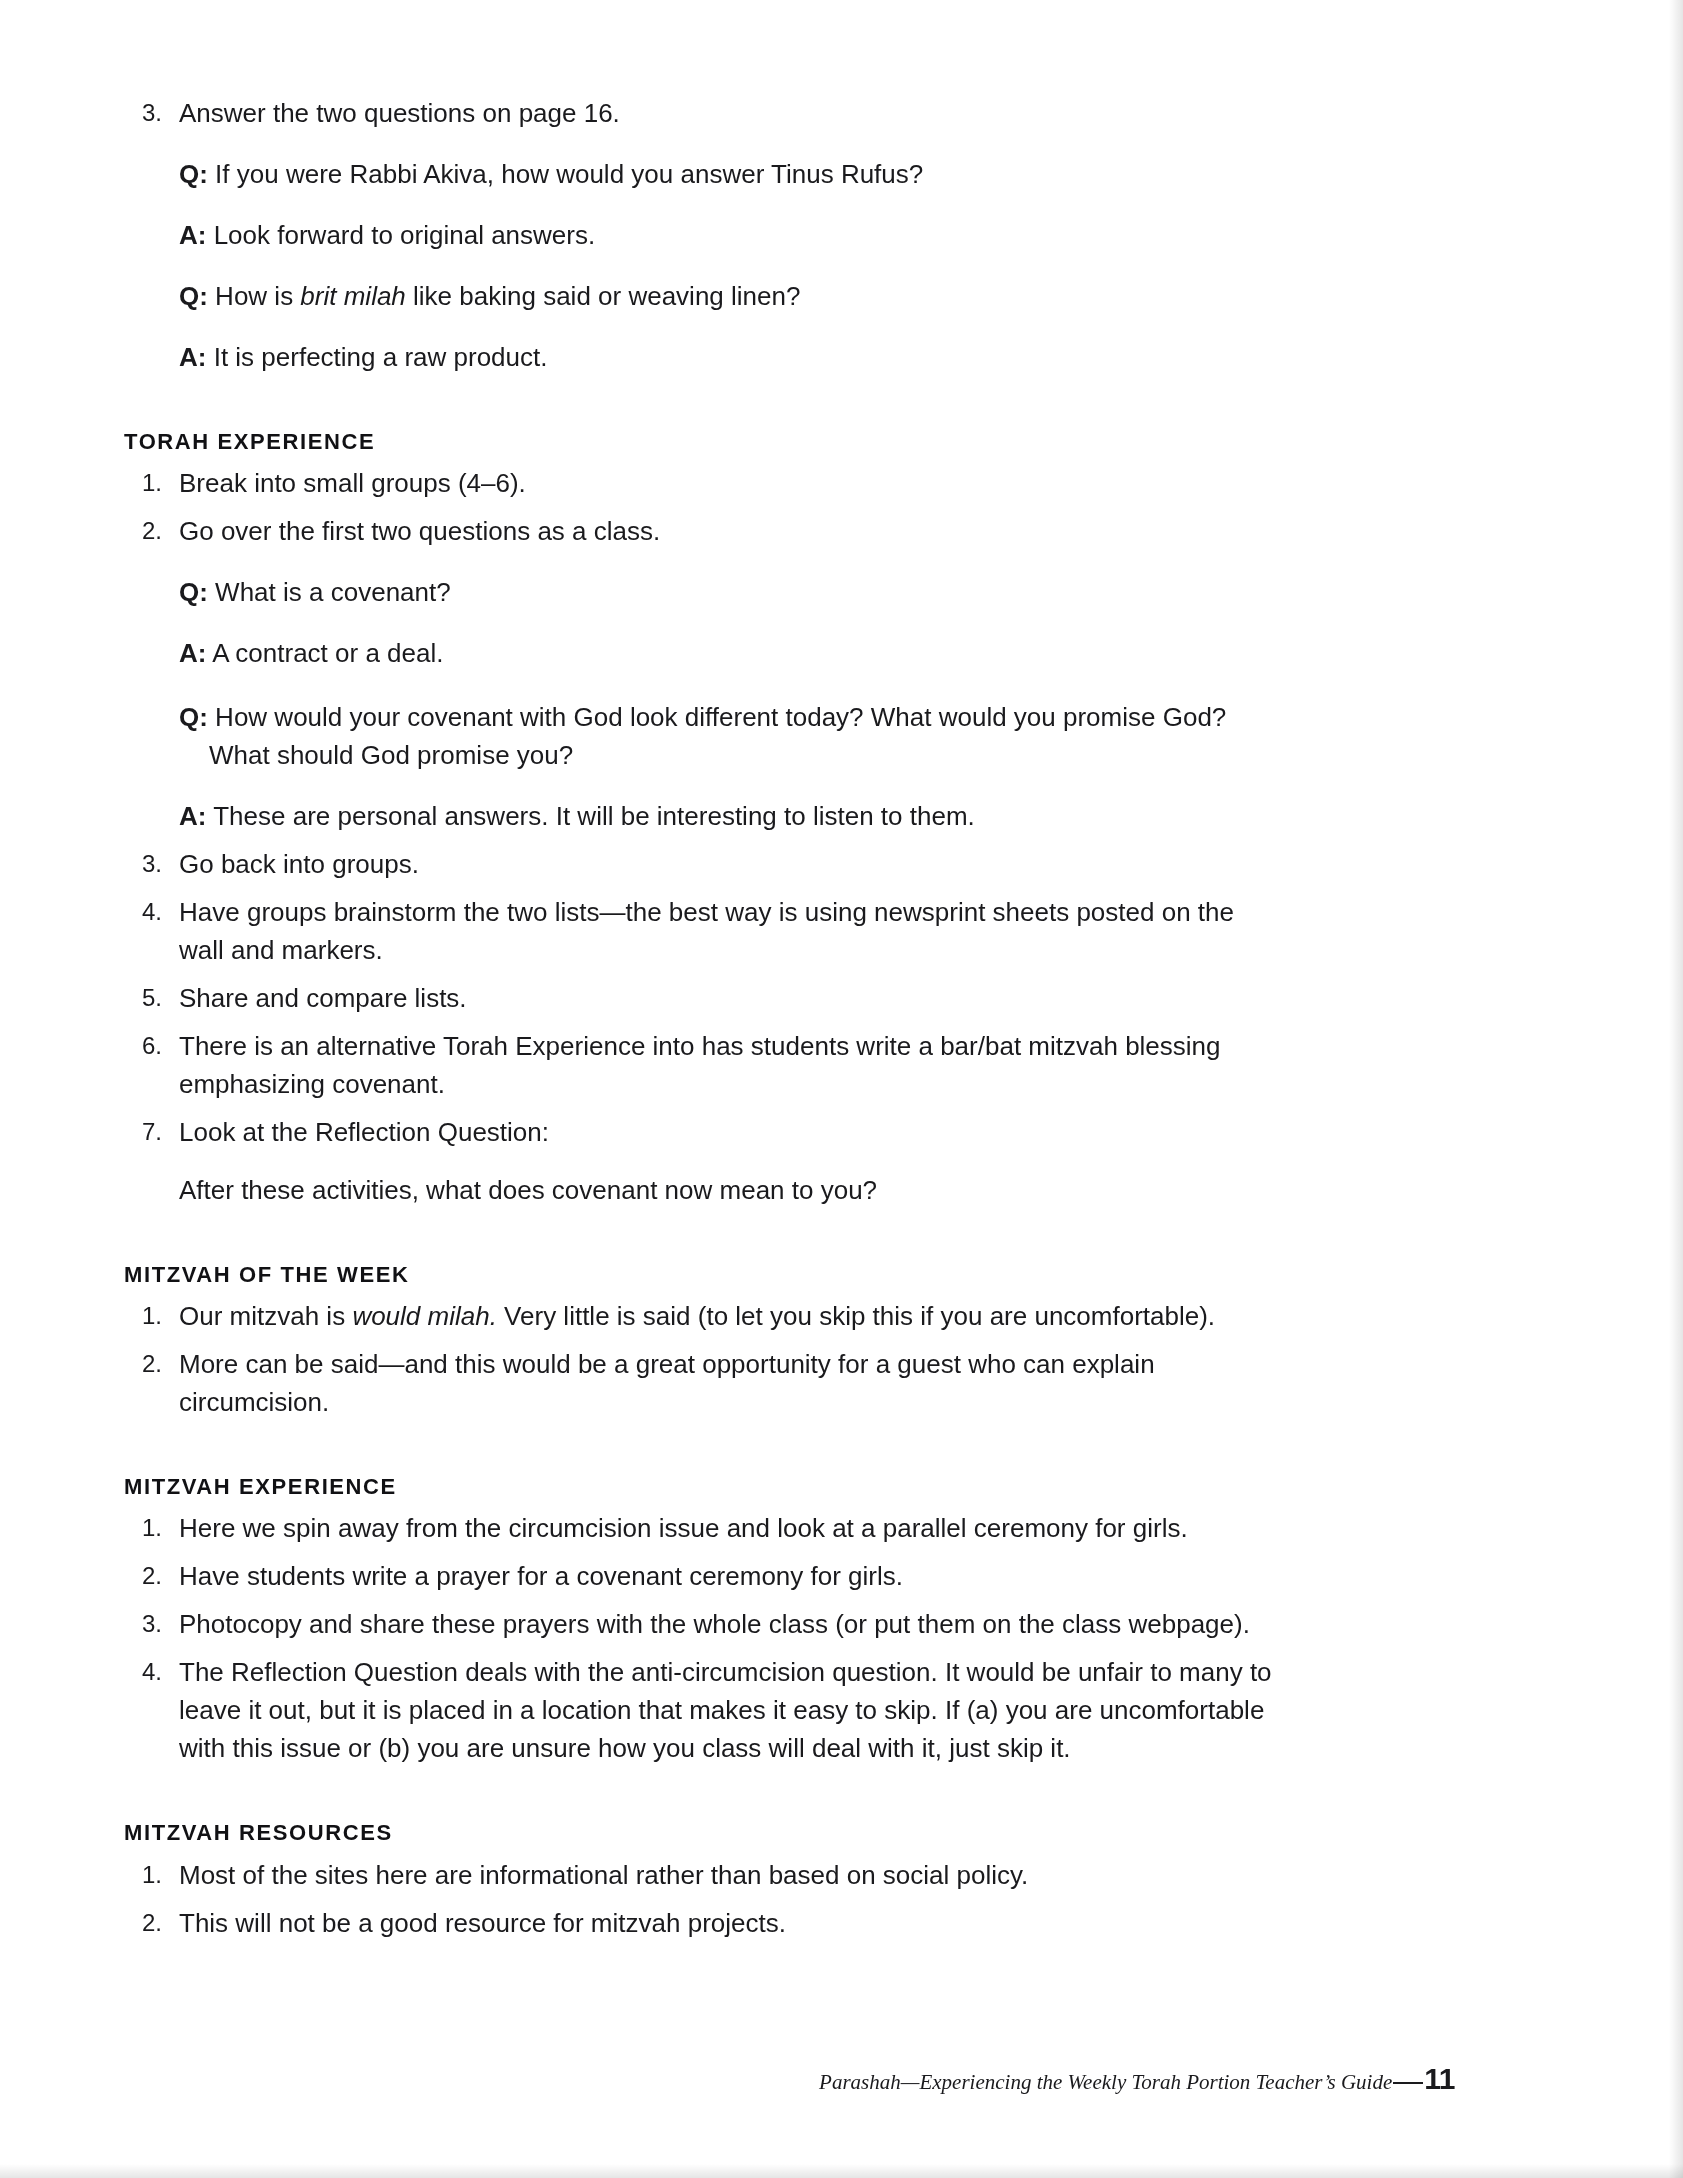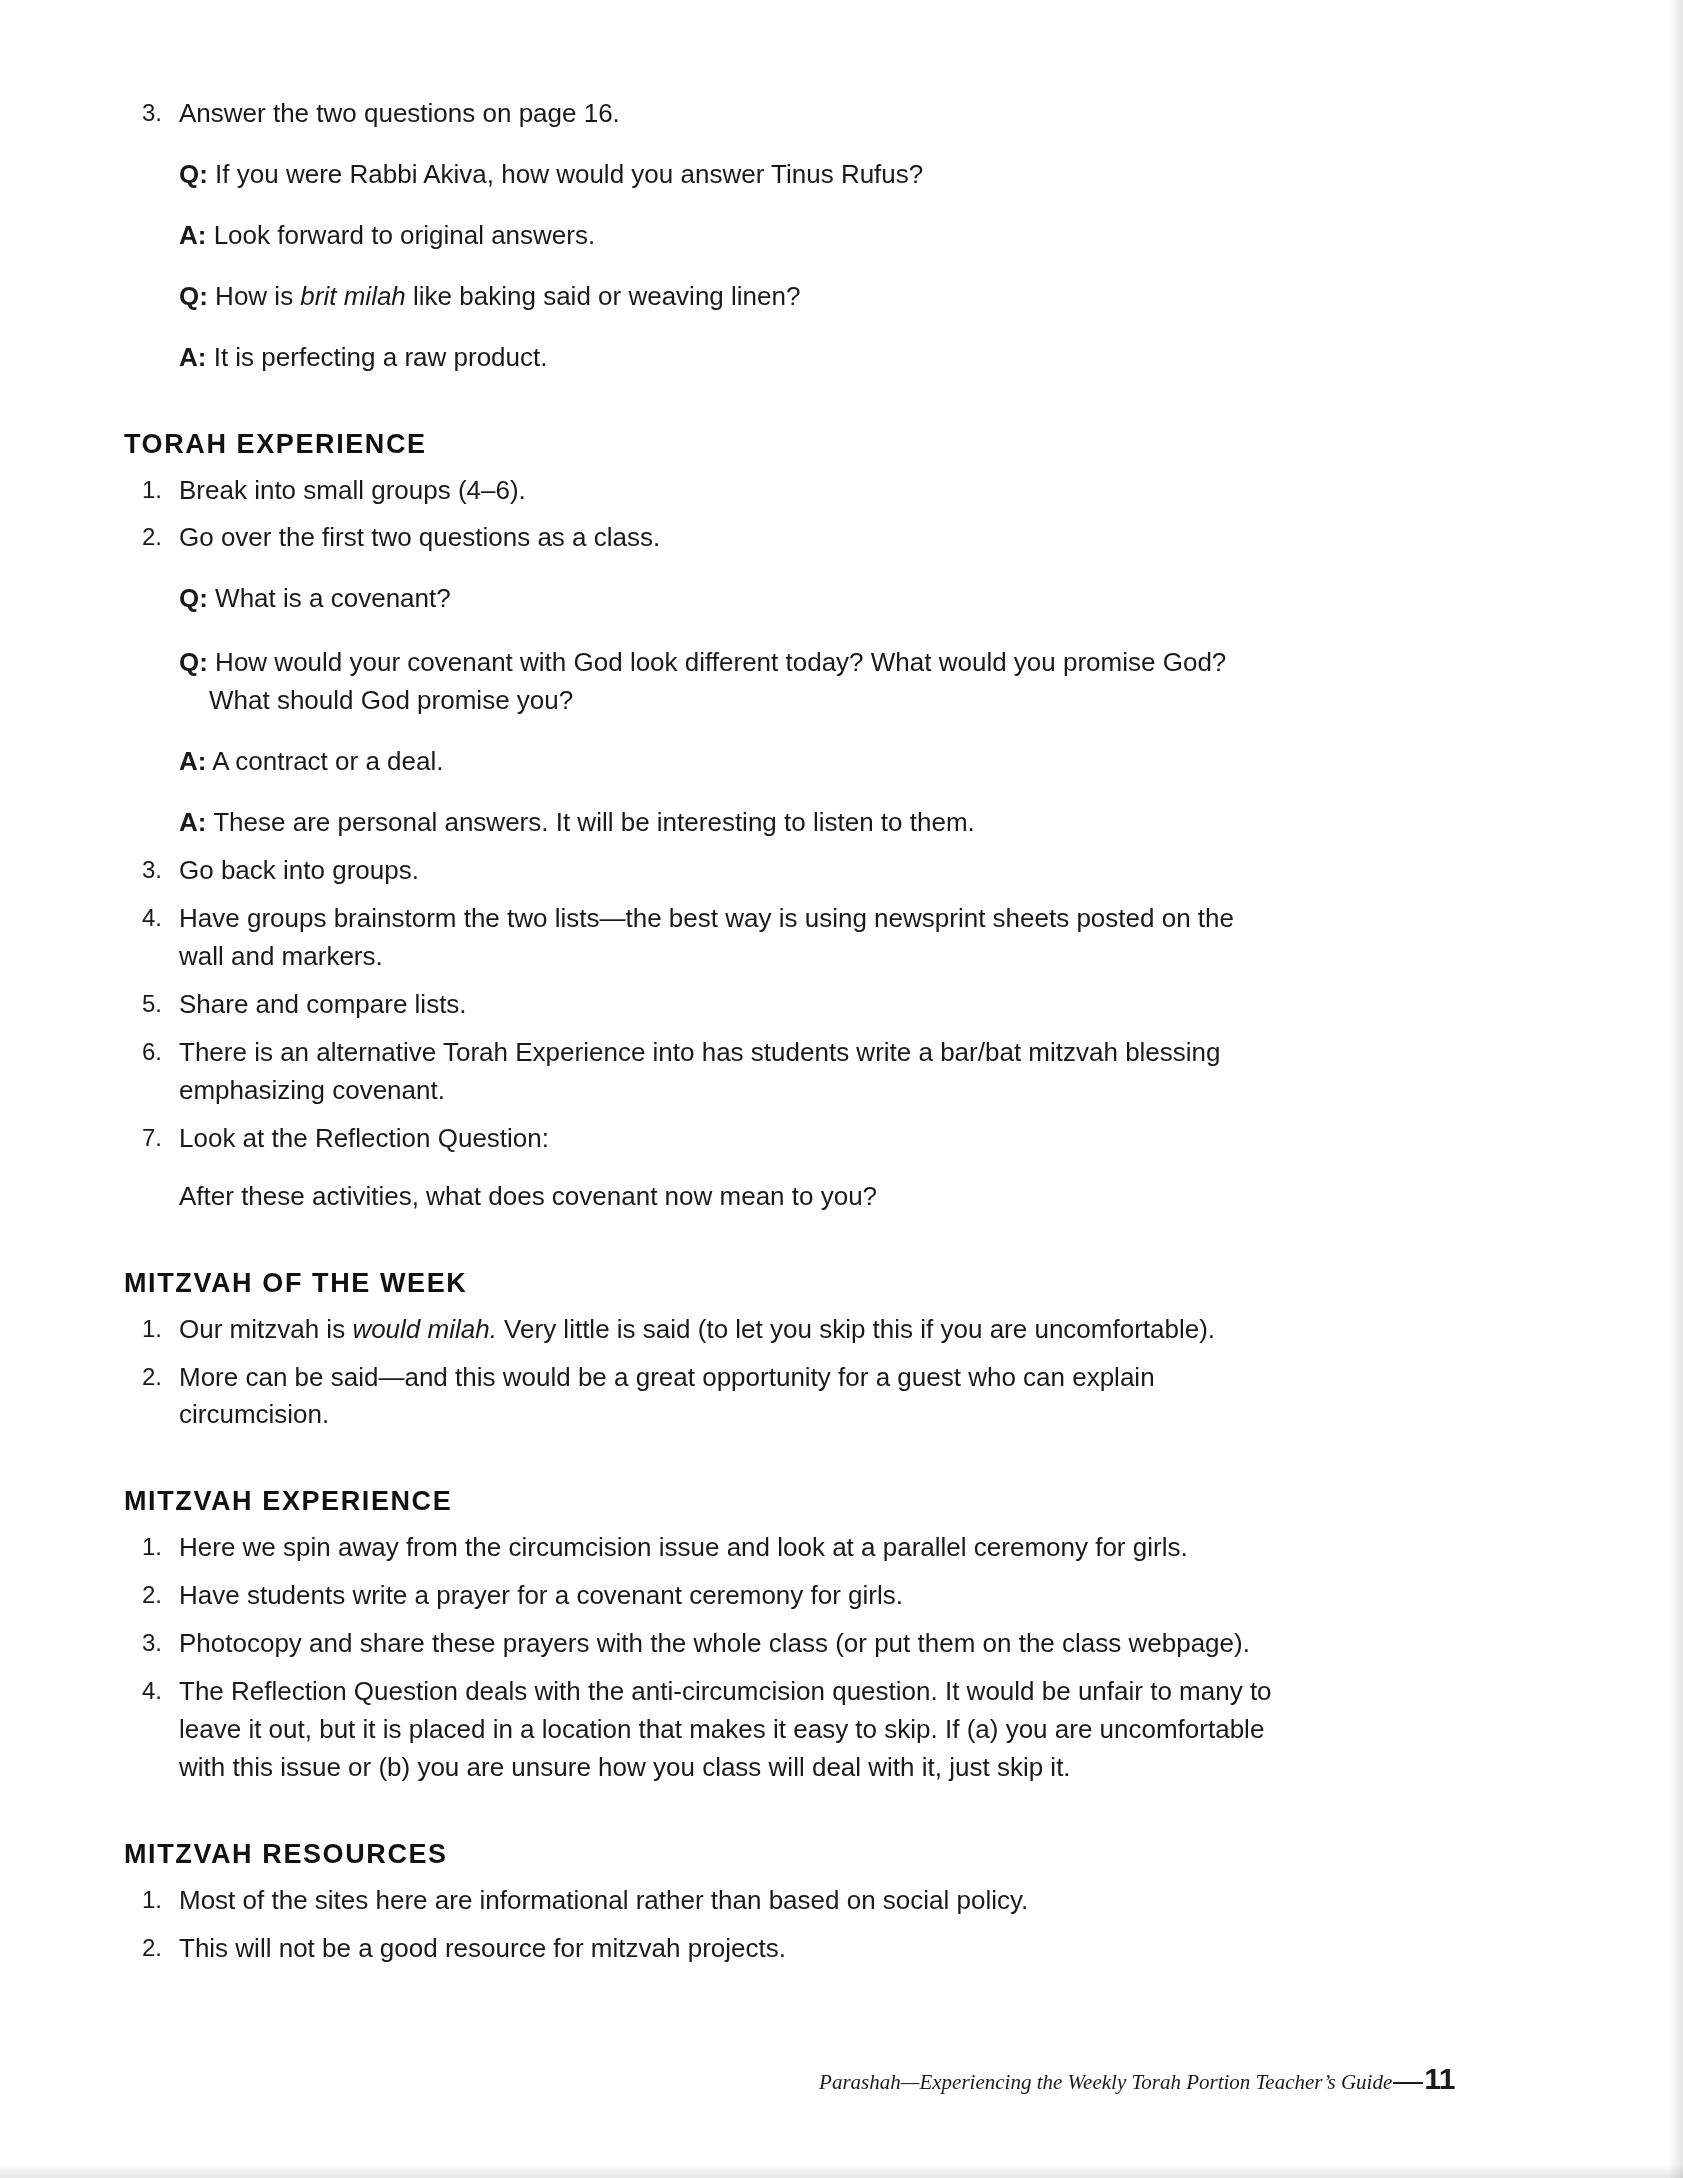--- a/index.html
+++ b/index.html
@@ -39,21 +39,21 @@
 
   .content {
     position: absolute;
     left: 124px;
     top: 95px;
     width: 1153px;
   }
 
   
   .section-heading {
-    font-size: 27px;
+    font-size: 22px;
     font-weight: bold;
     letter-spacing: 1.6px;
     color: #111114;
     margin: 0 0 10px 0;
     line-height: 1.25;
   }
   .section-block { margin-top: 51px; }
   .section-block.first { margin-top: 0; }
 
   
@@ -169,25 +169,25 @@
           <span class="body">Break into small groups (4–6).</span>
         </li>
 
         <li>
           <span class="num">2.</span>
           <span class="body">Go over the first two questions as a class.</span>
 
           <div class="qa">
             <span class="tag">Q:</span><span> What is a covenant?</span>
           </div>
+          <div class="qa">
+            <span class="tag">A:</span><span> A contract or a deal.</span>
+          </div>
           <div class="qa hang qa-gap">
             <span class="tag">Q:</span><span> How would your covenant with God look different today? What would you promise God? What should God promise you?</span>
-          </div>
-          <div class="qa">
-            <span class="tag">A:</span><span> A contract or a deal.</span>
           </div>
           <div class="qa">
             <span class="tag">A:</span><span> These are personal answers. It will be interesting to listen to them.</span>
           </div>
         </li>
 
         <li>
           <span class="num">3.</span>
           <span class="body">Go back into groups.</span>
         </li>

